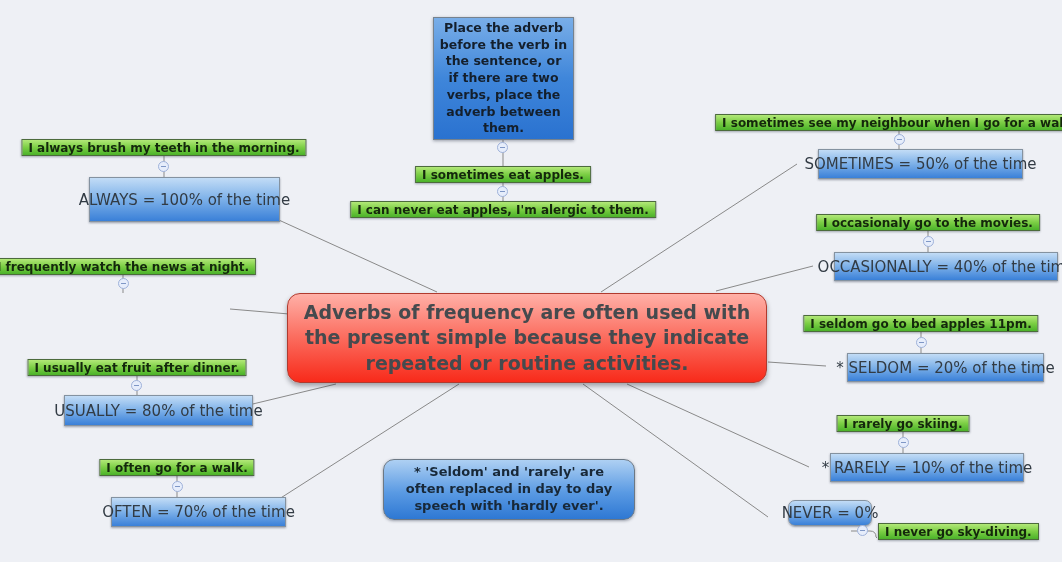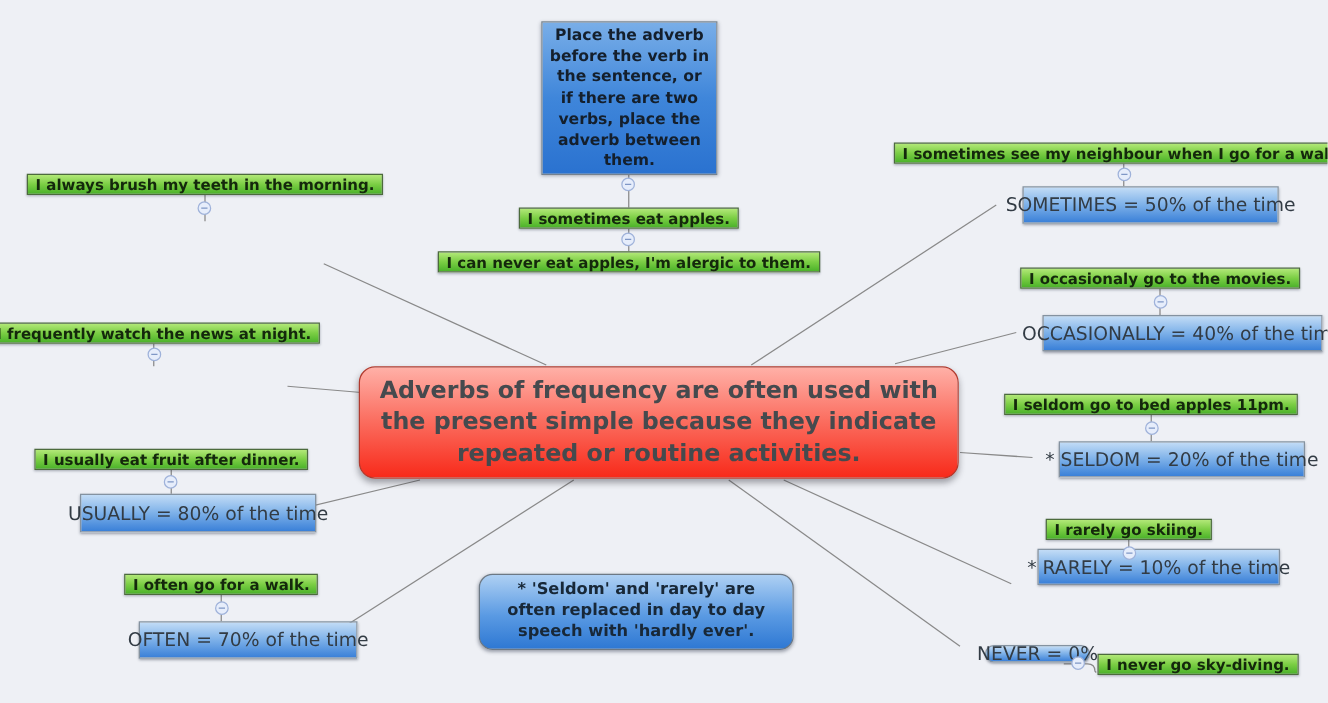--- a/index.html
+++ b/index.html
@@ -74,42 +74,43 @@
     <path d="M851 531 L870 531 Q876 531 876 537 L877 538" fill="none" stroke="#898989" stroke-width="1"></path>
   </svg>
 
   <div class="node big-blue" style="left:433px;top:17px;width:141px;height:123px;">Place the adverb before the verb in the sentence, or if there are two verbs, place the adverb between them.</div>
 
   <div class="node red-center" style="left:287px;top:293px;width:480px;height:90px;">Adverbs of frequency are often used with the present simple because they indicate repeated or routine activities.</div>
   <div class="node green cx" style="left:503px;top:166px;">I sometimes eat apples.</div>
   <div class="node green cx" style="left:503px;top:201px;">I can never eat apples, I'm alergic to them.</div>
 
   <div class="node green cx" style="left:164px;top:139px;">I always brush my teeth in the morning.</div>
+  <div class="node blue-label" style="left:68px;top:177px;width:191px;height:45px;">ALWAYS = 100% of the time</div>
 
   <div class="node green cx" style="left:123px;top:258px;">I frequently watch the news at night.</div>
 
   <div class="node green cx" style="left:137px;top:359px;">I usually eat fruit after dinner.</div>
   <div class="node blue-label" style="left:43px;top:395px;width:189px;height:31px;">USUALLY = 80% of the time</div>
 
   <div class="node green cx" style="left:177px;top:459px;">I often go for a walk.</div>
   <div class="node blue-label" style="left:90px;top:497px;width:175px;height:30px;text-align:center;">OFTEN = 70% of the time</div>
 
   <div class="node green cx" style="left:899px;top:114px;">I sometimes see my neighbour when I go for a walk.</div>
   <div class="node blue-label" style="left:797px;top:149px;width:205px;height:30px;">SOMETIMES = 50% of the time</div>
 
   <div class="node green cx" style="left:928px;top:214px;">I occasionaly go to the movies.</div>
   <div class="node blue-label" style="left:813px;top:252px;width:224px;height:29px;">OCCASIONALLY = 40% of the time</div>
 
   <div class="node green cx" style="left:921px;top:315px;">I seldom go to bed apples 11pm.</div>
   <div class="node blue-label" style="left:826px;top:353px;width:197px;height:29px;">* SELDOM = 20% of the time</div>
 
   <div class="node green cx" style="left:903px;top:415px;">I rarely go skiing.</div>
-  <div class="node blue-label" style="left:809px;top:439px;width:194px;height:29px;">* RARELY = 10% of the time</div>
+  <div class="node blue-label" style="left:809px;top:453px;width:194px;height:29px;">* RARELY = 10% of the time</div>
 
-  <div class="node blue-label rounded" style="left:767px;top:516px;width:84px;height:14px;">NEVER = 0%</div>
+  <div class="node blue-label rounded" style="left:767px;top:500px;width:84px;height:26px;">NEVER = 0%</div>
   <div class="node green" style="left:878px;top:523px;">I never go sky-diving.</div>
 
   <div class="node note" style="left:383px;top:459px;width:252px;height:61px;">* 'Seldom' and 'rarely' are often replaced in day to day speech with 'hardly ever'.</div>
 
   <div class="collapse" style="left:497px;top:142px;">
       <span class="minus"></span>
     </div>
   <div class="collapse" style="left:497px;top:186px;">
       <span class="minus"></span>
     </div>

